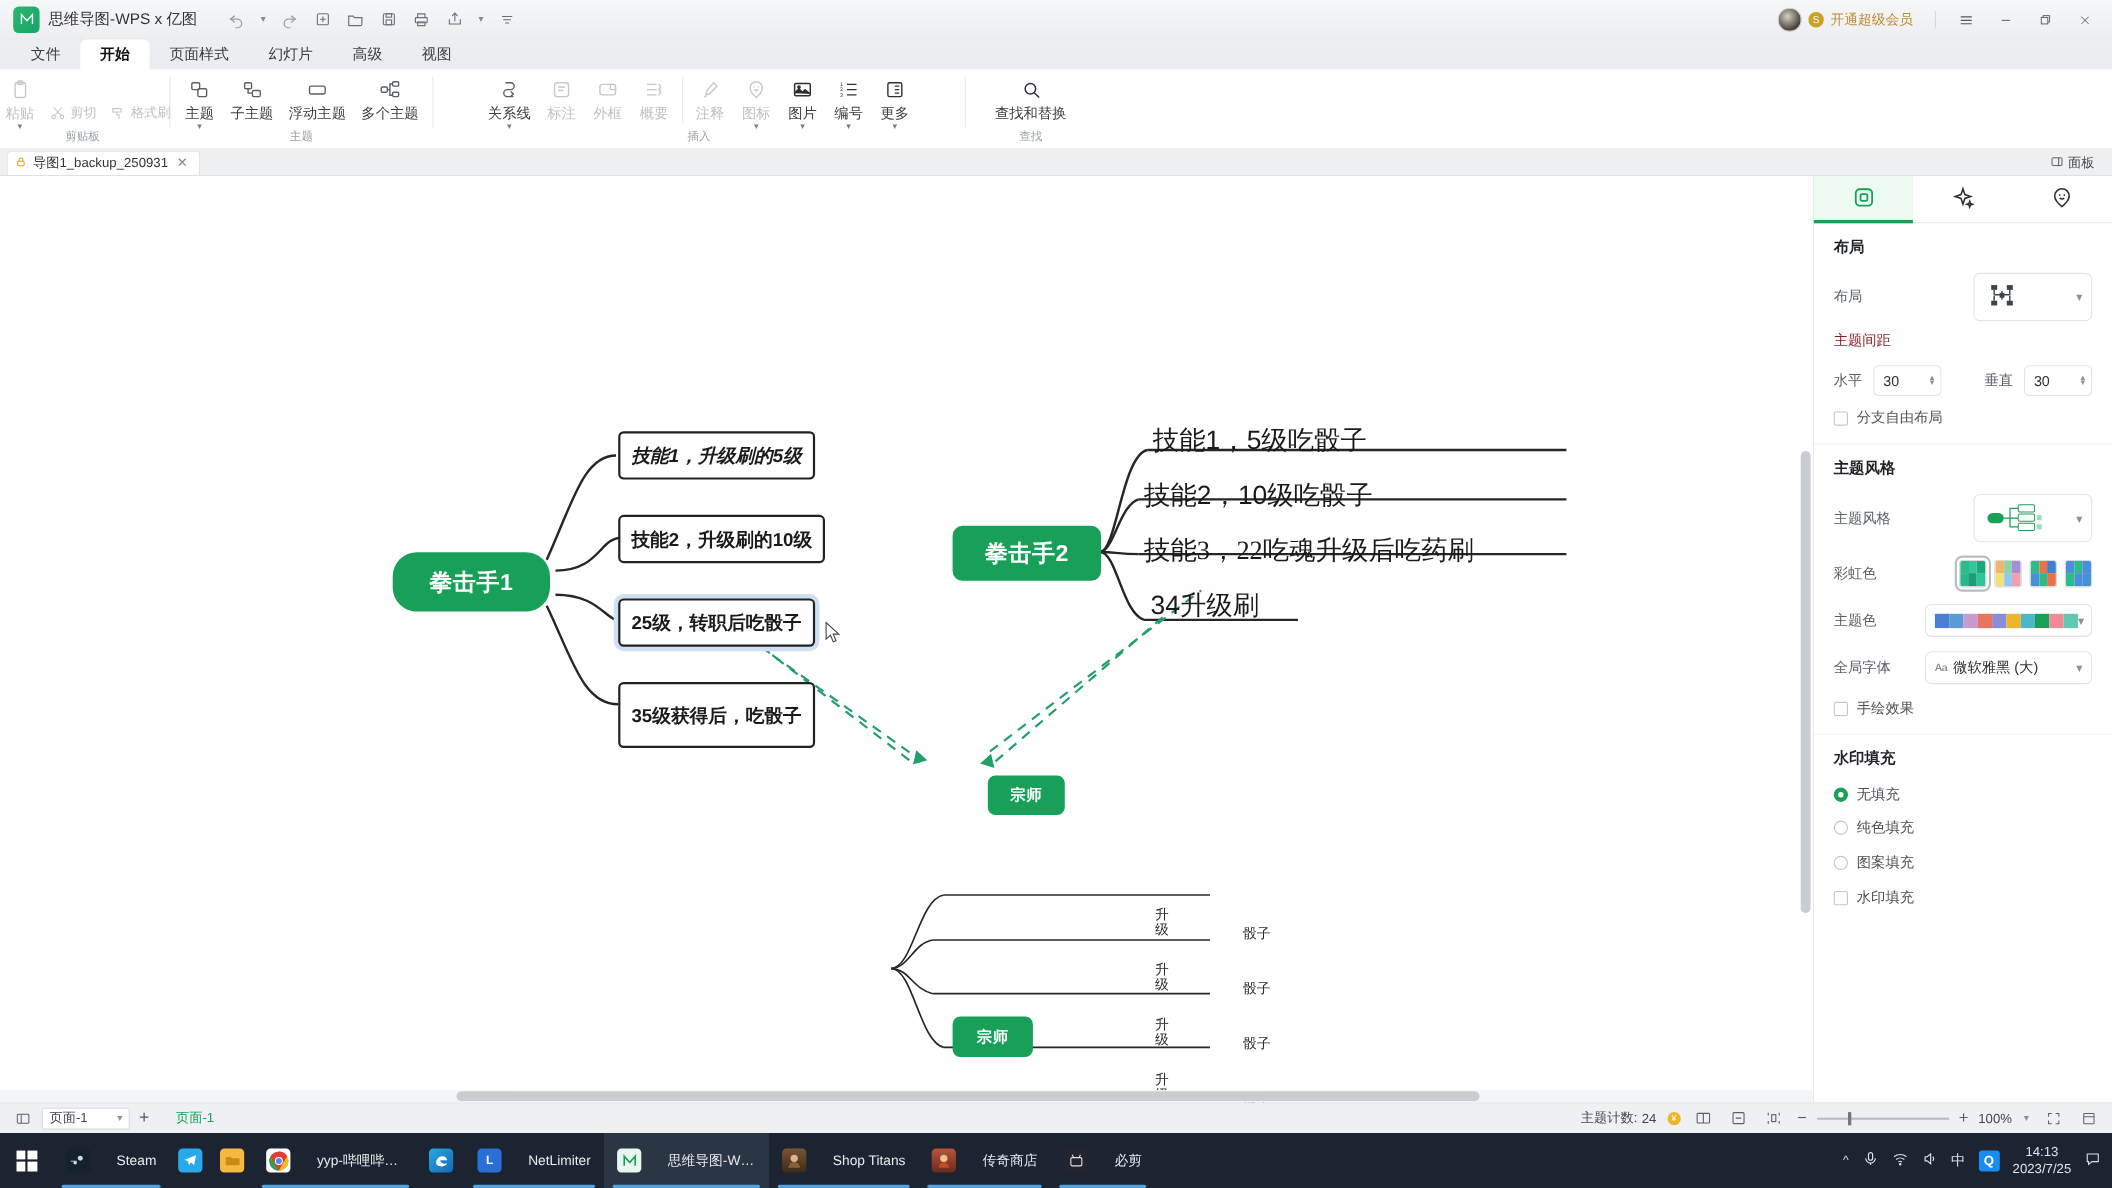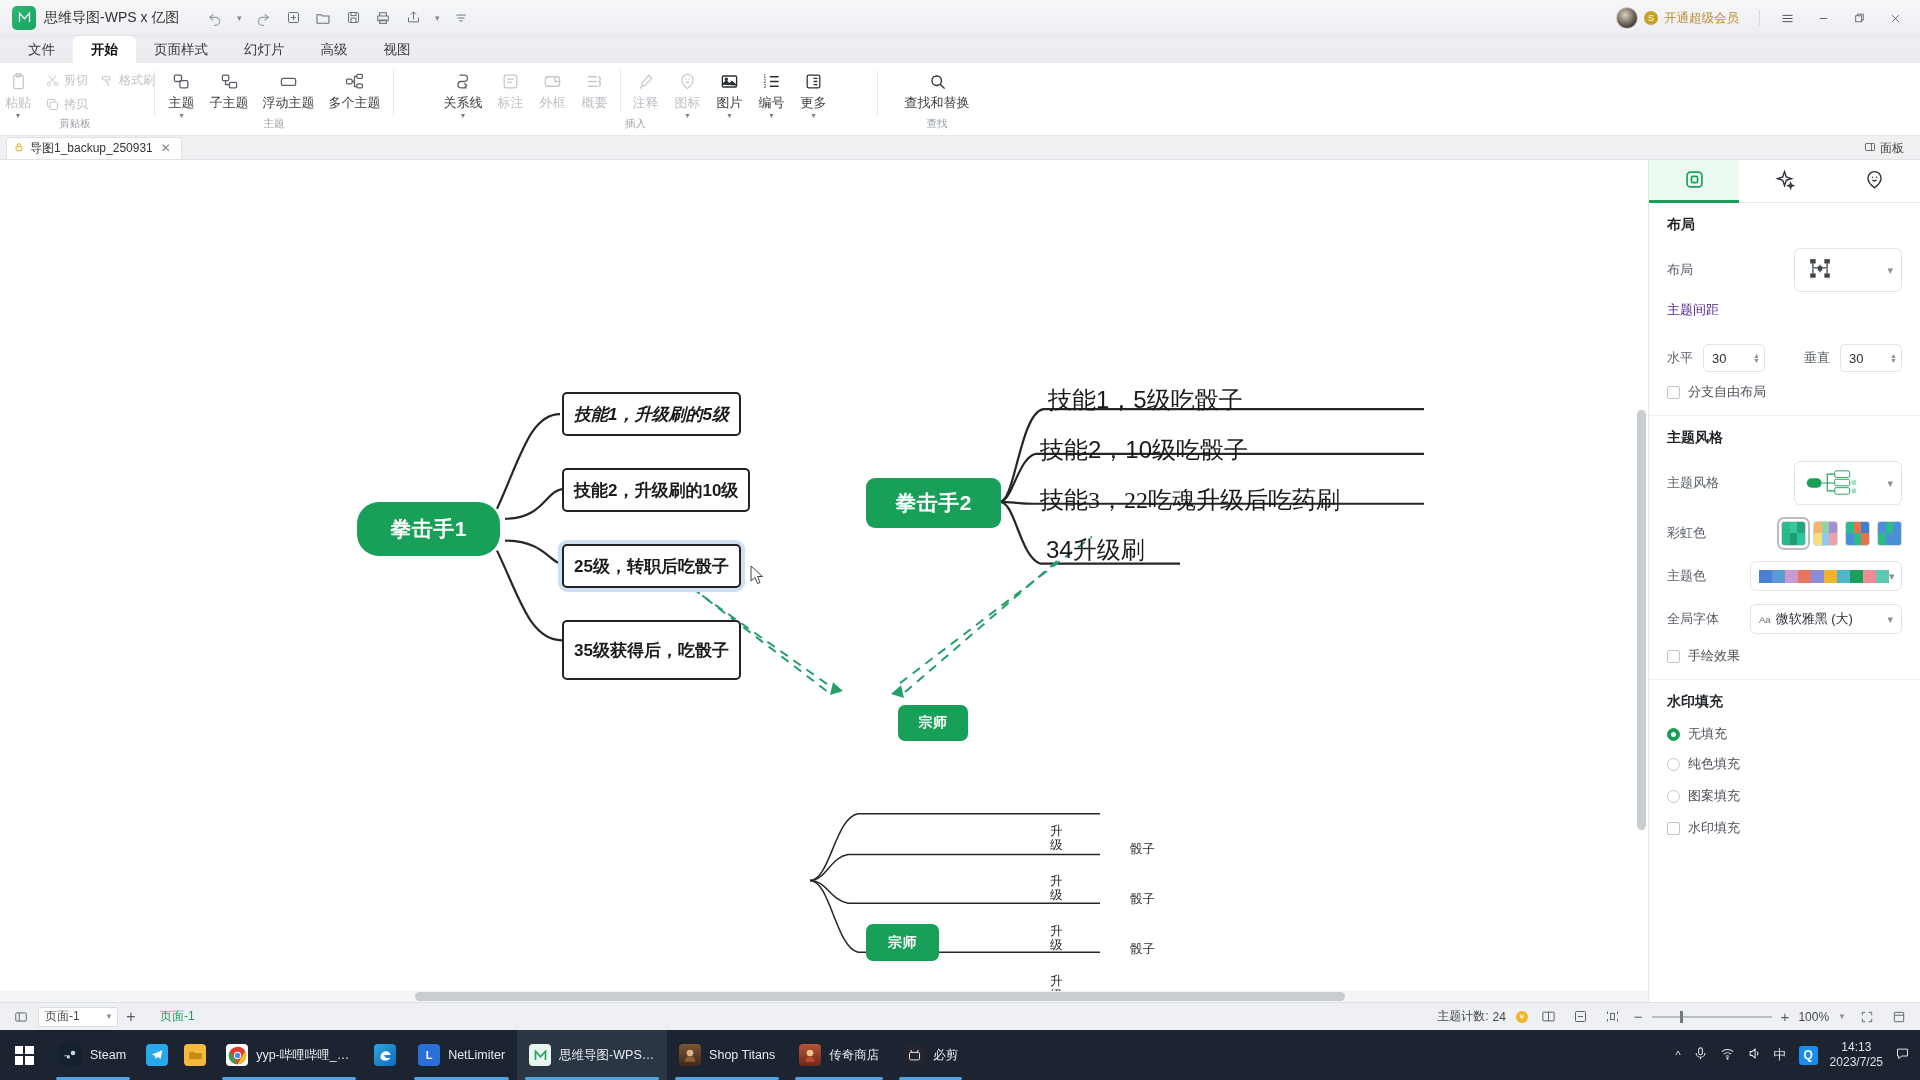--- a/index.html
+++ b/index.html
@@ -66,21 +66,21 @@
   .ritem{
     display:flex;flex-direction:column;align-items:center;justify-content:flex-start;
     min-width:42px;padding:4px 7px 0 7px;border-radius:4px;cursor:default;
   }
   .ritem .ico{ height:22px;display:flex;align-items:center;justify-content:center;color:#5a5f66;}
   .ritem .ico svg{width:19px;height:19px;}
   .ritem .lbl{ font-size:13px;color:#3c4043;margin-top:2px;white-space:nowrap;}
   .ritem.dim .ico{color:#c4c7cc;}
   .ritem.dim .lbl{color:#bdc1c6;}
   .caret{font-size:7px;color:#7a7f85;line-height:6px;margin-top:1px;}
-  .ritem.small{flex-direction:row;align-items:center;min-width:0;padding:3px 6px;}
+  .ritem.small{flex-direction:row;align-items:center;min-width:0;padding:3px 6px;margin-top:22px;}
   .ritem.small .ico{height:18px;}
   .ritem.small .ico svg{width:15px;height:15px;}
   .ritem.small .lbl{margin:0 0 0 4px;font-size:12px;}
   .clipgrp{display:flex;align-items:flex-start;padding-left:8px;}
   .clipcol{display:flex;flex-direction:column;justify-content:flex-start;padding-top:2px;}
 
   
   .docstrip{
     height:24px;background:#eef0f2;display:flex;align-items:center;flex:0 0 24px;
     border-bottom:1px solid #dfe1e4;padding-left:6px;position:relative;
@@ -202,21 +202,21 @@
 
   
   .taskbar{
     height:50px;flex:0 0 50px;background:#1b2430;display:flex;align-items:center;
     color:#e8eaed;font-size:12.5px;
   }
   .startbtn{width:48px;height:50px;display:flex;align-items:center;justify-content:center;}
   .winlogo{width:19px;height:19px;display:grid;grid-template-columns:1fr 1fr;grid-template-rows:1fr 1fr;gap:2px;}
   .winlogo i{background:#fff;display:block;}
   .tapp{
-    height:50px;display:flex;align-items:center;gap:8px;padding:0 12px;position:relative;
+    height:50px;display:flex;align-items:center;gap:24px;padding:0 12px;position:relative;
     max-width:150px;
   }
   .tapp.active{background:#2b3645;}
   .tapp.active::after,.tapp.run::after{
     content:"";position:absolute;left:8px;right:8px;bottom:0;height:3px;background:#4ea3e0;border-radius:2px;
   }
   .tapp.noline::after{display:none;}
   .tname{white-space:nowrap;overflow:hidden;text-overflow:ellipsis;}
   .ticon{width:22px;height:22px;border-radius:4px;flex:0 0 22px;display:flex;align-items:center;
          justify-content:center;font-size:11px;color:#fff;font-weight:bold;}
@@ -709,21 +709,21 @@
                 <rect x="19" y="2" width="5" height="4" fill="#3e444b" stroke="none"></rect>
                 <rect x="6" y="15" width="5" height="4" fill="#3e444b" stroke="none"></rect>
                 <rect x="19" y="15" width="5" height="4" fill="#3e444b" stroke="none"></rect>
                 <path d="M8.5 6v4h13V6M15 7v7M8.5 15v-4M21.5 15v-4" stroke="#3e444b"></path>
                 <rect x="13" y="8.5" width="4" height="4" fill="#3e444b" stroke="none"></rect>
               </svg>
             </span>
             <span class="chev">▾</span>
           </div>
         </div>
-        <div style="font-size:13px;color:#4c1d95;margin:-4px 0 24px 0;">主题间距</div>
+        <div style="font-size:13px;color:#7f1d1d;margin:-4px 0 12px 0;">主题间距</div>
         <div class="prow" style="margin-bottom:10px;">
           <div class="plabel" style="width:36px;flex:0 0 36px;">水平</div>
           <div class="stepper">
             <input value="30" style="">
             <span class="spin">
                 <i>▲</i>
                 <i>▼</i>
               </span>
           </div>
           <div class="pspacer"></div>

